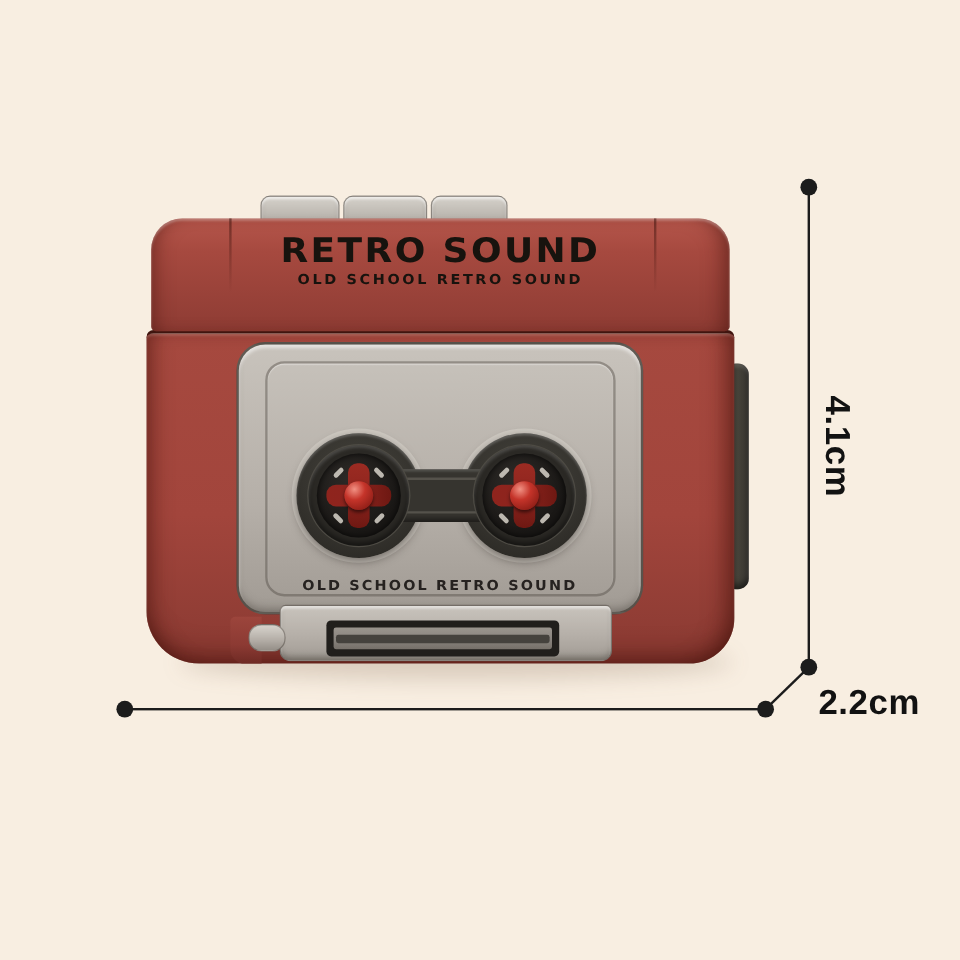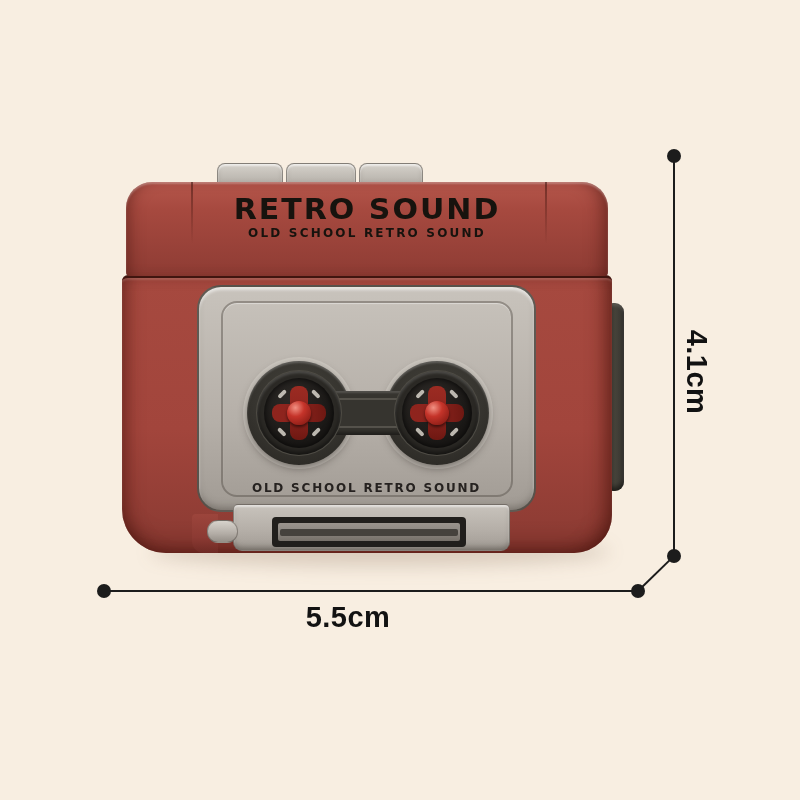--- a/index.html
+++ b/index.html
@@ -192,15 +192,15 @@
   <div class="hinge-pin"></div>
 
   <div class="dim dim-line dim-v"></div>
   <div class="dim dim-line dim-h"></div>
   <div class="dim dim-line dim-diag"></div>
   <div class="dim dim-dot dot-top"></div>
   <div class="dim dim-dot dot-mid"></div>
   <div class="dim dim-dot dot-right"></div>
   <div class="dim dim-dot dot-left"></div>
   <div class="dim dim-label label-height">4.1cm</div>
-  <div class="dim dim-label label-width">5.5cm</div>
+  <div class="dim dim-label label-depth">2.2cm</div>
 
 </div>
 
 </body></html>

